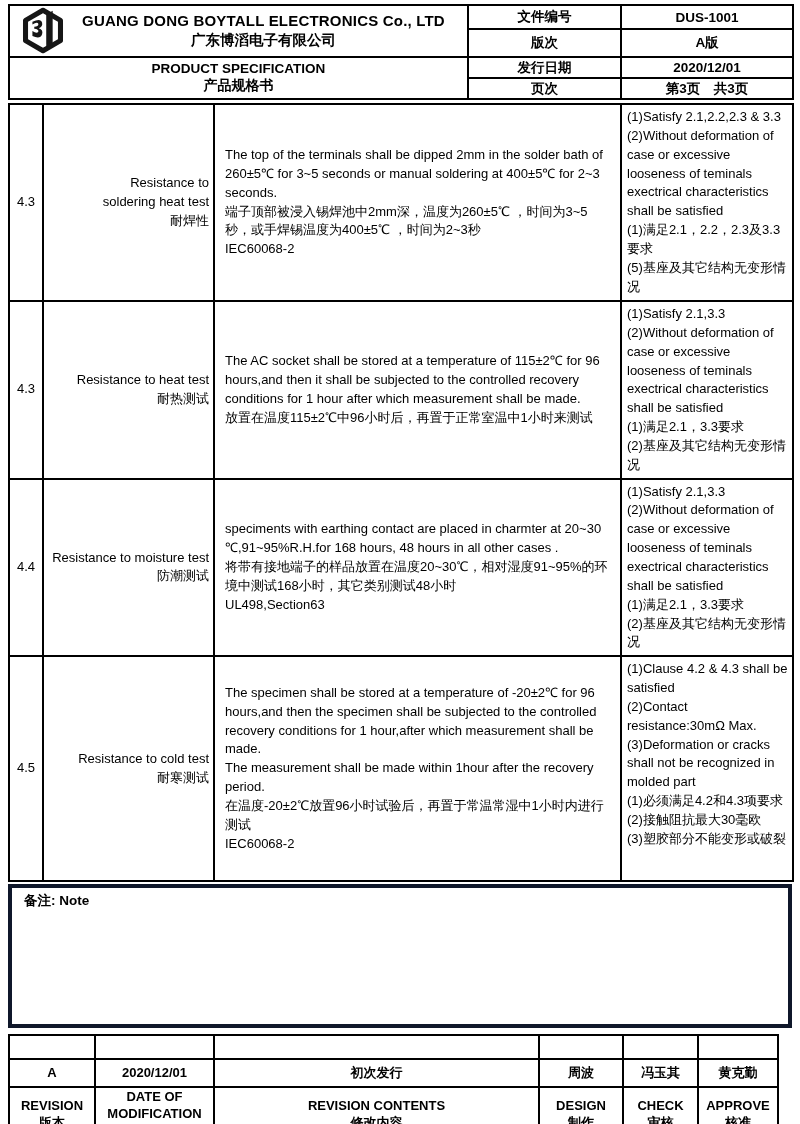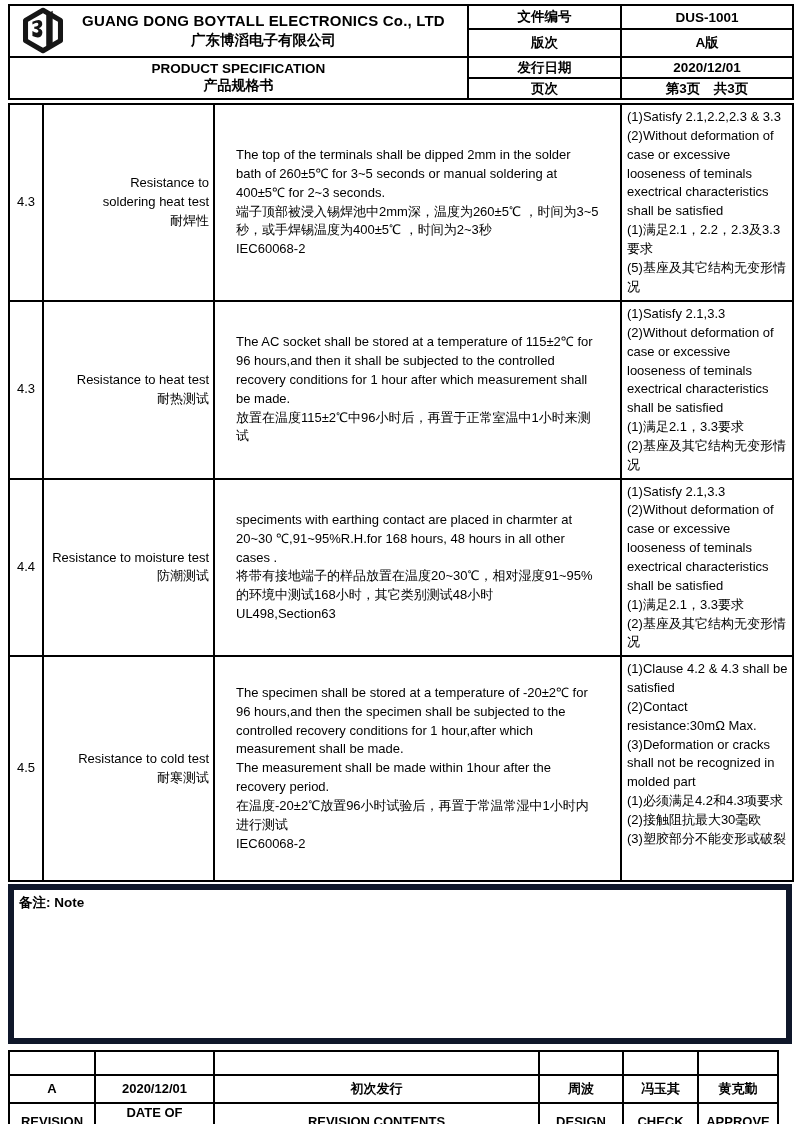--- a/index.html
+++ b/index.html
@@ -26,27 +26,27 @@
   .title-cell { text-align: center; }
   .title-en { font-weight: bold; font-size: 13.5px; }
   .title-cn { font-weight: bold; font-size: 14px; margin-top: 1px; text-align: center; }
   .hdr-label, .hdr-value { text-align: center; font-weight: bold; font-size: 13.5px; }
 
   
   .main { margin-top: 3px; }
   .main td { font-size: 13px; line-height: 1.45; margin-top: 44px; }
   .cell-no { text-align: center; font-size: 12px; }
   .cell-name { text-align: right; padding: 2px 4px; }
-  .cell-desc { padding: 2px 21px; vertical-align: middle; }
+  .cell-desc { padding: 2px 10px; vertical-align: middle; }
   .cell-req { padding: 3px 4px 3px 5px; vertical-align: top; }
 
   
   .note-box {
-    margin-top: 2px; width: 784px; height: 160px;
-    border: 6px solid #0f172a; padding: 3px 5px;
+    margin-top: 2px; width: 784px; height: 144px;
+    border: 4px solid #0f172a; padding: 3px 12px;
   }
   .note-label { font-weight: bold; font-size: 13.5px; }
 
   
   .rev { margin-top: 6px; width: 769px; }
   .rev td { text-align: center; font-weight: bold; font-size: 13px; line-height: 1.3; padding: 1px 2px; }
 </style>
 </head>
 <body>
 

